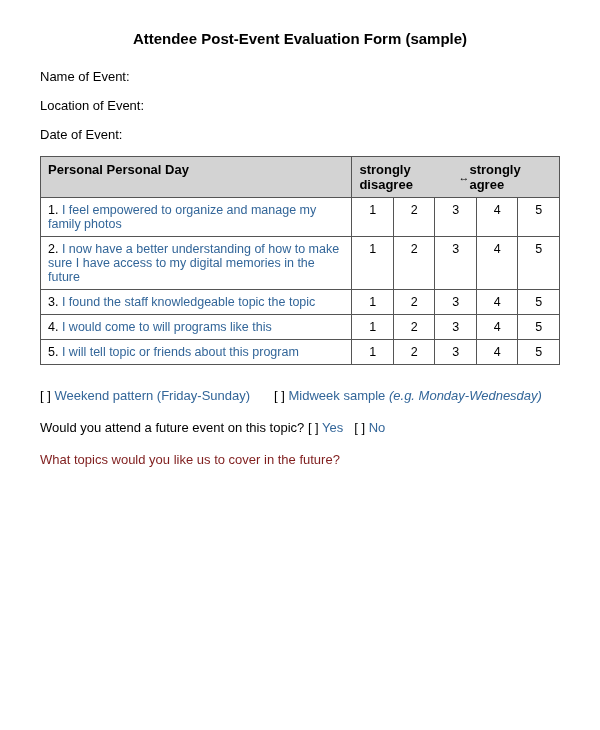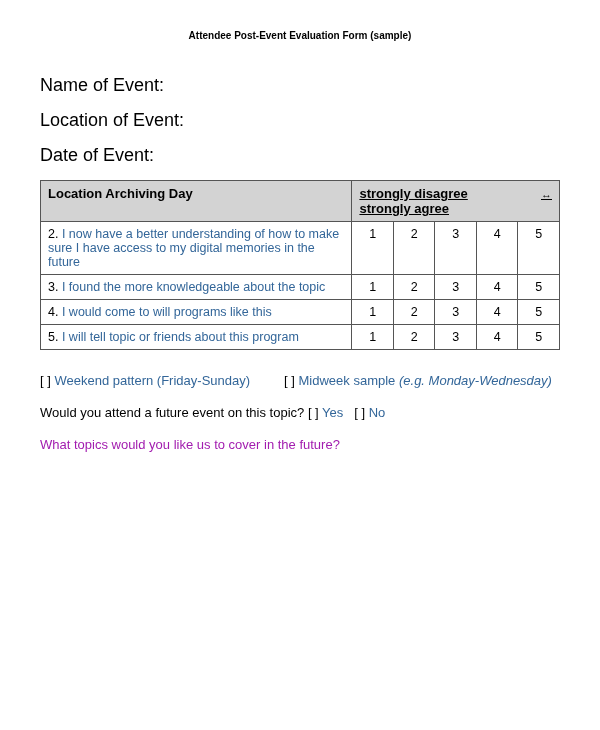--- a/index.html
+++ b/index.html
@@ -8,26 +8,26 @@
       font-family: Arial, sans-serif;
       font-size: 13px;
       color: #000;
       width: 600px;
       min-height: 730px;
       padding: 30px 40px;
     }
     .form-title {
       text-align: center;
       font-weight: bold;
-      font-size: 10px;
-      margin-bottom: 34px;
+      font-size: 15px;
+      margin-bottom: 22px;
     }
     .field-row {
       margin-bottom: 14px;
-      font-size: 18px;
+      font-size: 13px;
     }
     .table-wrap {
       margin-top: 10px;
       margin-bottom: 20px;
     }
     table {
       width: 100%;
       border-collapse: collapse;
       font-size: 12.5px;
     }
@@ -42,22 +42,21 @@
       font-size: 13px;
     }
     .header-left {
       width: 60%;
     }
     .header-right {
       width: 40%;
     }
     .header-right-inner {
       display: flex;
-      flex-direction: column;
-      text-decoration: underline;
+      flex-direction: row;
     }
     .scale-header-top {
       display: flex;
       justify-content: space-between;
       align-items: center;
     }
     .item-row td {
       font-size: 12.5px;
     }
     .item-num-cell {
@@ -76,40 +75,40 @@
     .bottom-section {
       margin-top: 16px;
       font-size: 13px;
       line-height: 1.7;
     }
     .bottom-section p {
       margin-bottom: 10px;
     }
     .checkbox-row {
       display: flex;
-      gap: 34px;
+      gap: 24px;
       margin-bottom: 10px;
     }
     .checkbox-item {
       color: #336699;
     }
     .checkbox-bracket {
       color: #000;
     }
     .italic-text {
       font-style: italic;
     }
     .future-hold-line {
       color: #000;
     }
     .attend-line {
       color: #336699;
     }
     .topics-line {
-      color: #a21caf;
+      color: #7f1d1d;
     }
     .arrow-symbol {
       font-size: 11px;
     }
   </style>
 </head>
 <body>
 
 <div class="form-title">Attendee Post-Event Evaluation Form (sample)</div>
 
@@ -123,46 +122,54 @@
 
 <div class="field-row">
   <span>Date of Event:</span>
 </div>
 
 <div class="table-wrap">
   <table>
     <thead>
       <tr class="header-row">
         <td class="header-left">
-          <span>Location Archiving Day</span>
+          <span>Personal Personal Day</span>
         </td>
         <td colspan="5" class="header-right">
           <div class="header-right-inner">
             <div class="scale-header-top">
               <span>strongly disagree</span>
               <span class="arrow-symbol">↔</span>
             </div>
             <div>
               <span>strongly agree</span>
             </div>
           </div>
         </td>
       </tr>
     </thead>
     <tbody id="table-body">
+    <tr class="item-row">
+          <td class="item-num-cell"><span class="item-num">1.</span> <span class="item-text">I feel empowered to organize and manage my family photos</span></td>
+          <td class="rating-cell">1</td>
+          <td class="rating-cell">2</td>
+          <td class="rating-cell">3</td>
+          <td class="rating-cell">4</td>
+          <td class="rating-cell">5</td>
+        </tr>
         <tr class="item-row">
           <td class="item-num-cell"><span class="item-num">2.</span> <span class="item-text">I now have a better understanding of how to make sure I have access to my digital memories in the future</span></td>
           <td class="rating-cell">1</td>
           <td class="rating-cell">2</td>
           <td class="rating-cell">3</td>
           <td class="rating-cell">4</td>
           <td class="rating-cell">5</td>
         </tr>
         <tr class="item-row">
-          <td class="item-num-cell"><span class="item-num">3.</span> <span class="item-text">I found the more knowledgeable about the topic</span></td>
+          <td class="item-num-cell"><span class="item-num">3.</span> <span class="item-text">I found the staff knowledgeable topic the topic</span></td>
           <td class="rating-cell">1</td>
           <td class="rating-cell">2</td>
           <td class="rating-cell">3</td>
           <td class="rating-cell">4</td>
           <td class="rating-cell">5</td>
         </tr>
         <tr class="item-row">
           <td class="item-num-cell"><span class="item-num">4.</span> <span class="item-text">I would come to will programs like this</span></td>
           <td class="rating-cell">1</td>
           <td class="rating-cell">2</td>

